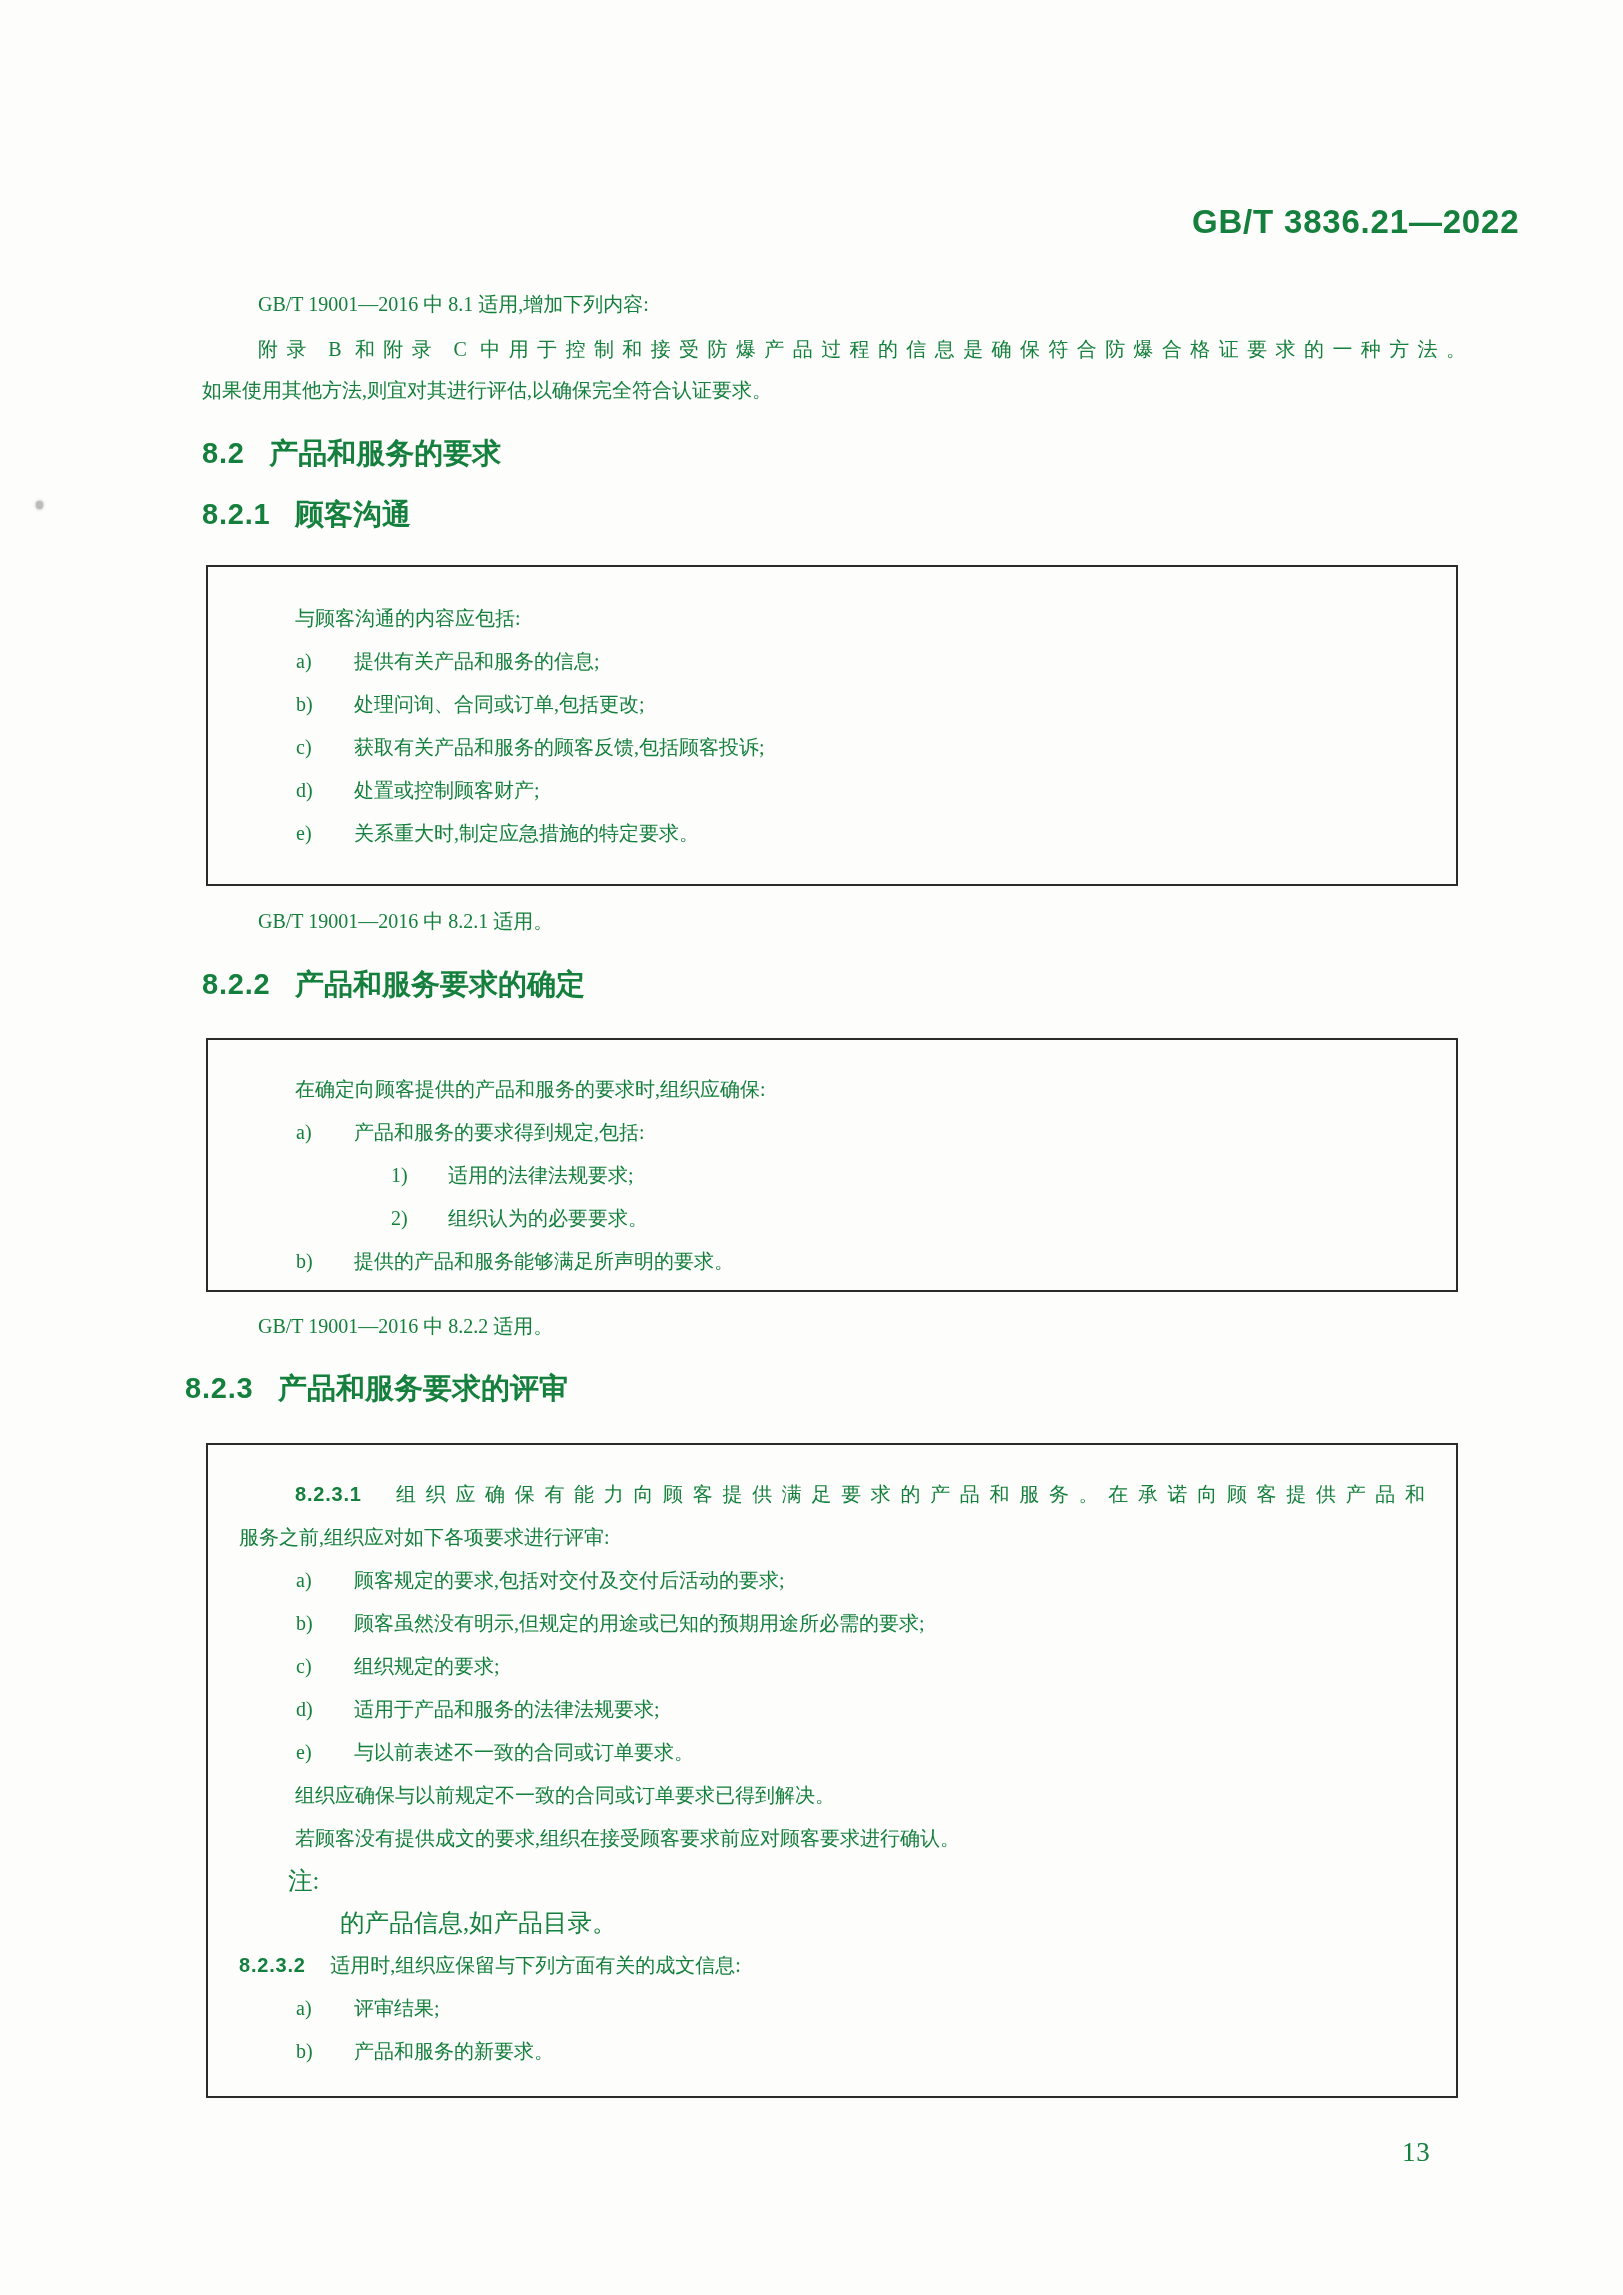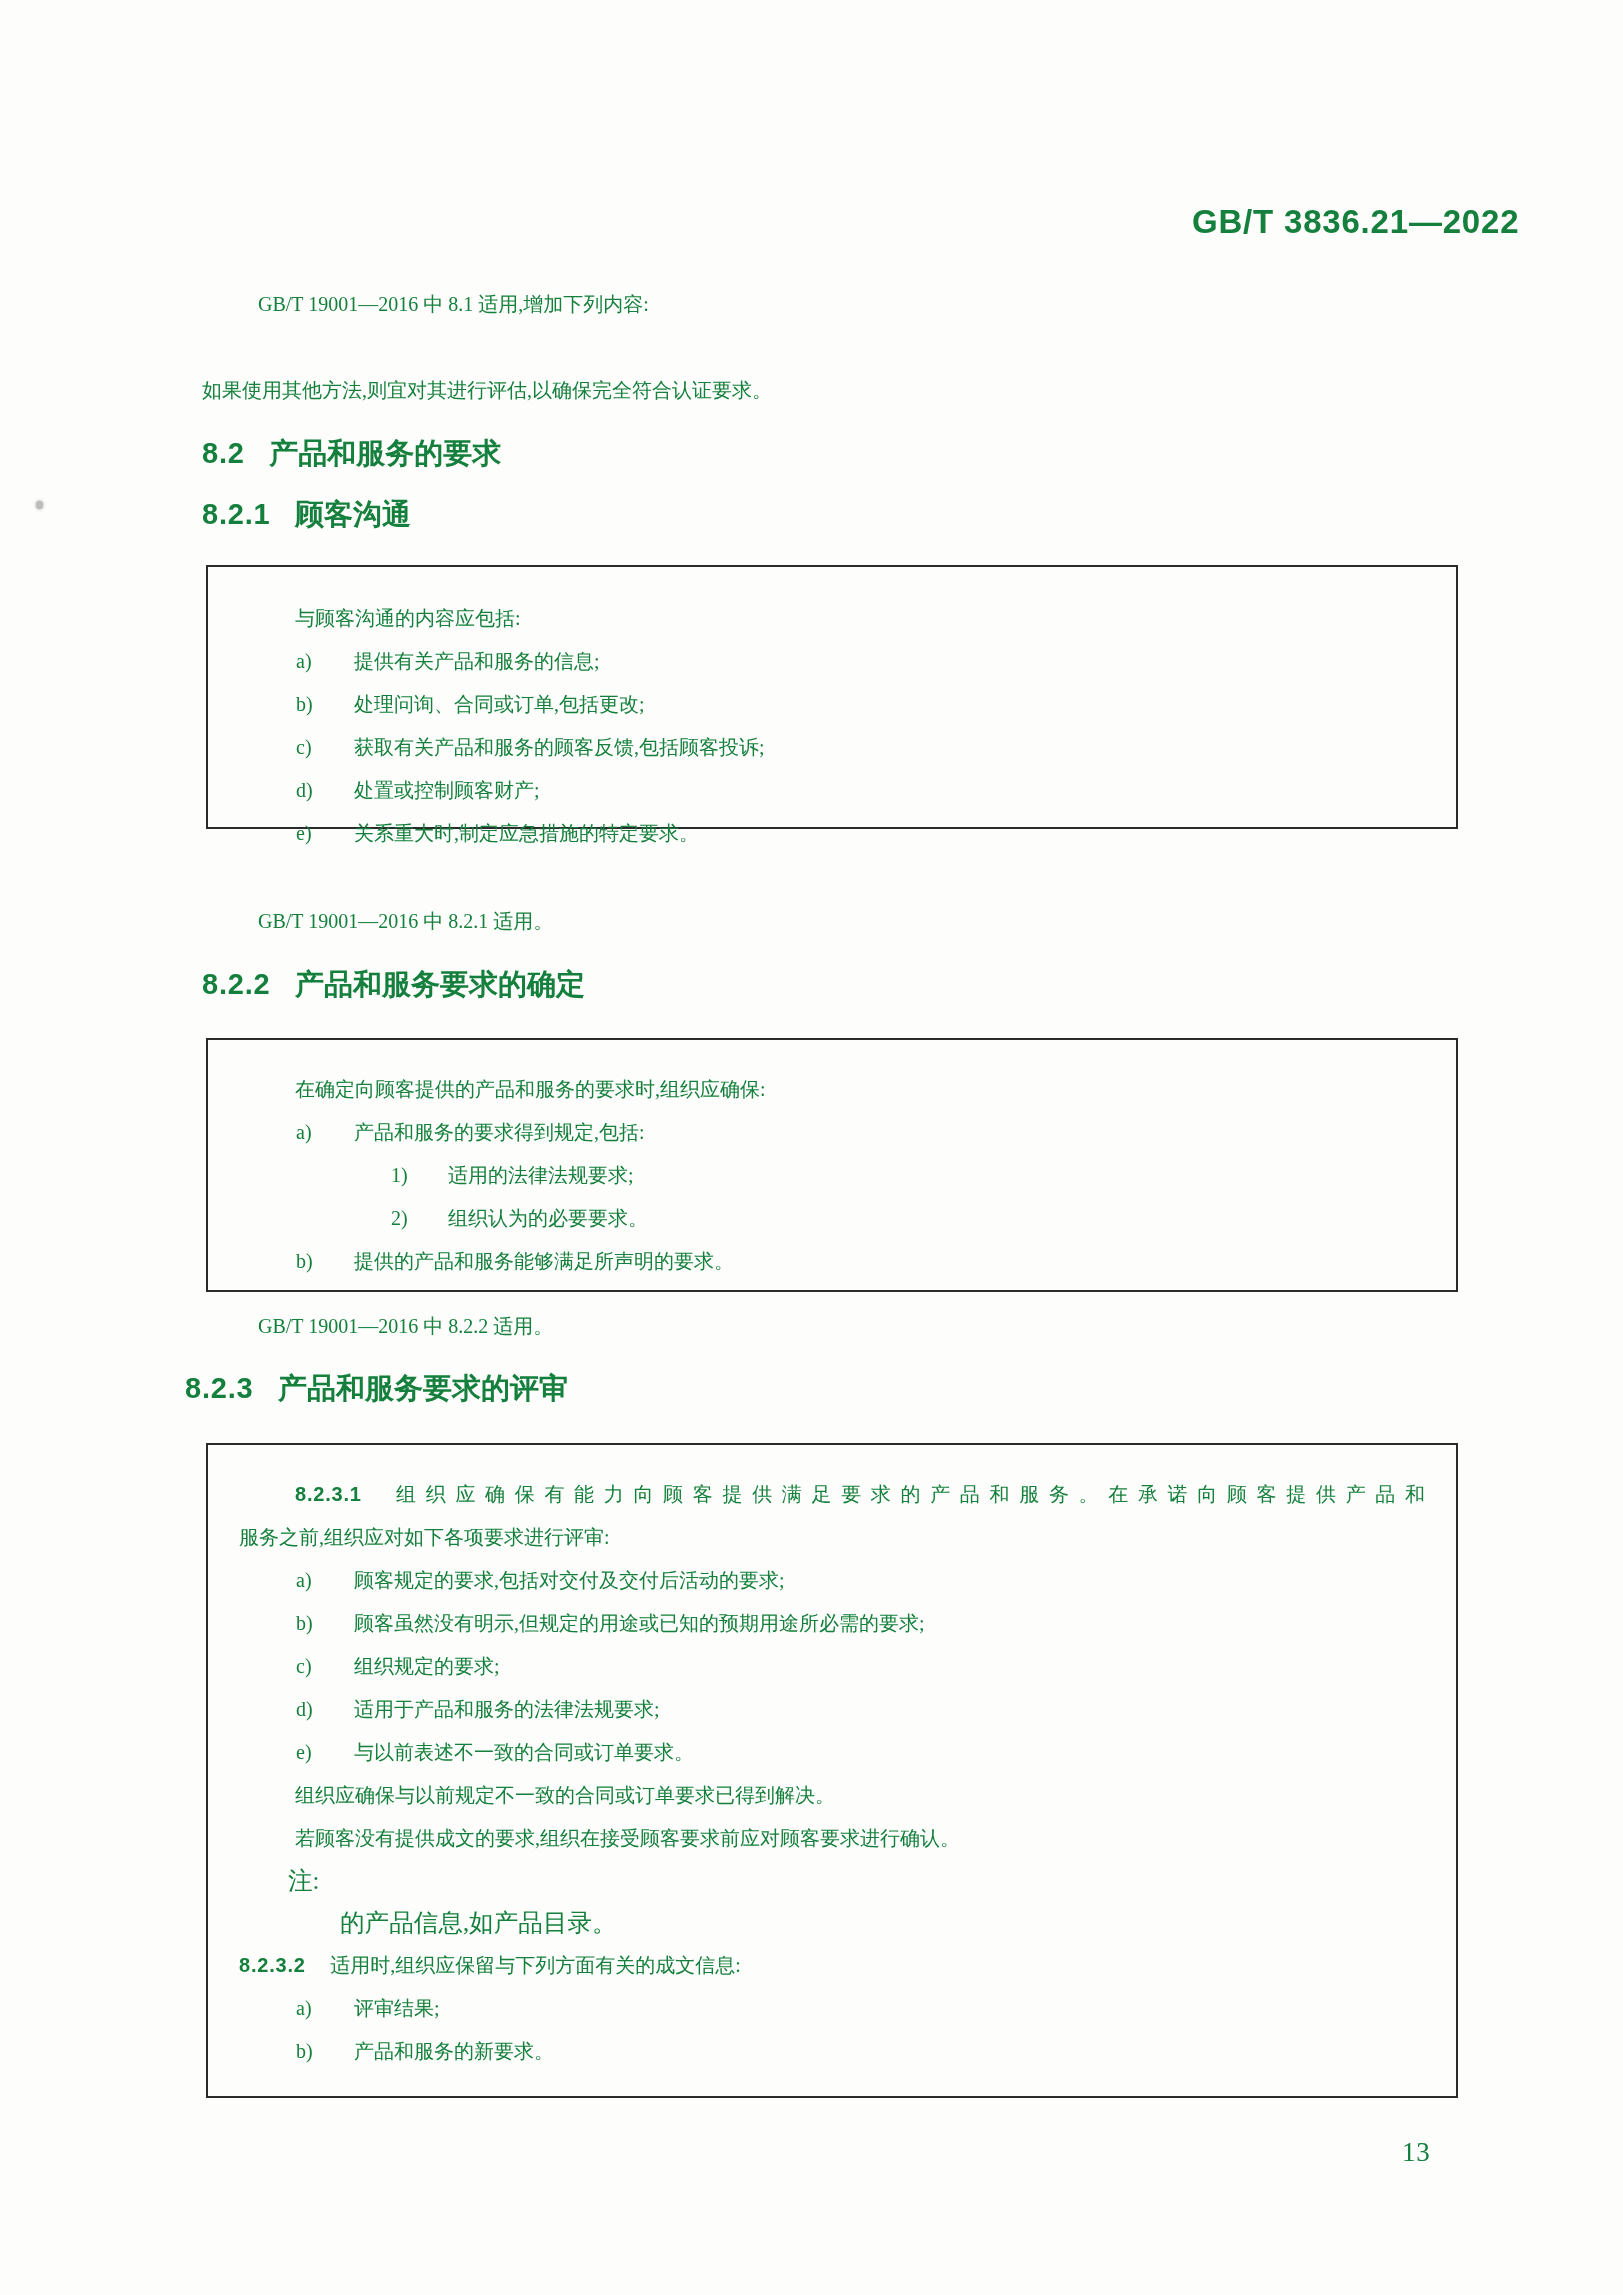--- a/index.html
+++ b/index.html
@@ -38,31 +38,32 @@
 </head>
 <body>
 
 <div class="page">
 
   <div class="abs speck" style="left:36px;top:501px;"></div>
 
   <div class="abs code" style="left:1192px;top:203px;">GB/T 3836.21—2022</div>
 
   <div class="abs ln ind" style="left:202px;top:283px;width:1264px;">GB/T 19001—2016 中 8.1 适用,增加下列内容:</div>
+  <div class="abs ln ind jfull" style="left:202px;top:328px;width:1264px;">附录 B 和附录 C 中用于控制和接受防爆产品过程的信息是确保符合防爆合格证要求的一种方法。</div>
   <div class="abs ln" style="left:202px;top:369px;width:1264px;">如果使用其他方法,则宜对其进行评估,以确保完全符合认证要求。</div>
 
   <div class="abs h" style="left:202px;top:432px;text-align:right;">
     <span class="hnum">8.2</span><span>产品和服务的要求</span>
   </div>
 
   <div class="abs h" style="left:202px;top:493px;">
     <span class="hnum">8.2.1</span><span>顾客沟通</span>
   </div>
 
-  <div class="abs rbox bx-pad1" style="left:206px;top:565px;width:1252px;height:264px;">
+  <div class="abs rbox bx-pad1" style="left:206px;top:565px;width:1252px;height:321px;">
     <div class="ln ind">与顾客沟通的内容应包括:</div>
     <div class="ln item">
       <span class="lbl">a)</span><span>提供有关产品和服务的信息;</span>
     </div>
     <div class="ln item">
       <span class="lbl">b)</span><span>处理问询、合同或订单,包括更改;</span>
     </div>
     <div class="ln item">
       <span class="lbl">c)</span><span>获取有关产品和服务的顾客反馈,包括顾客投诉;</span>
     </div>

